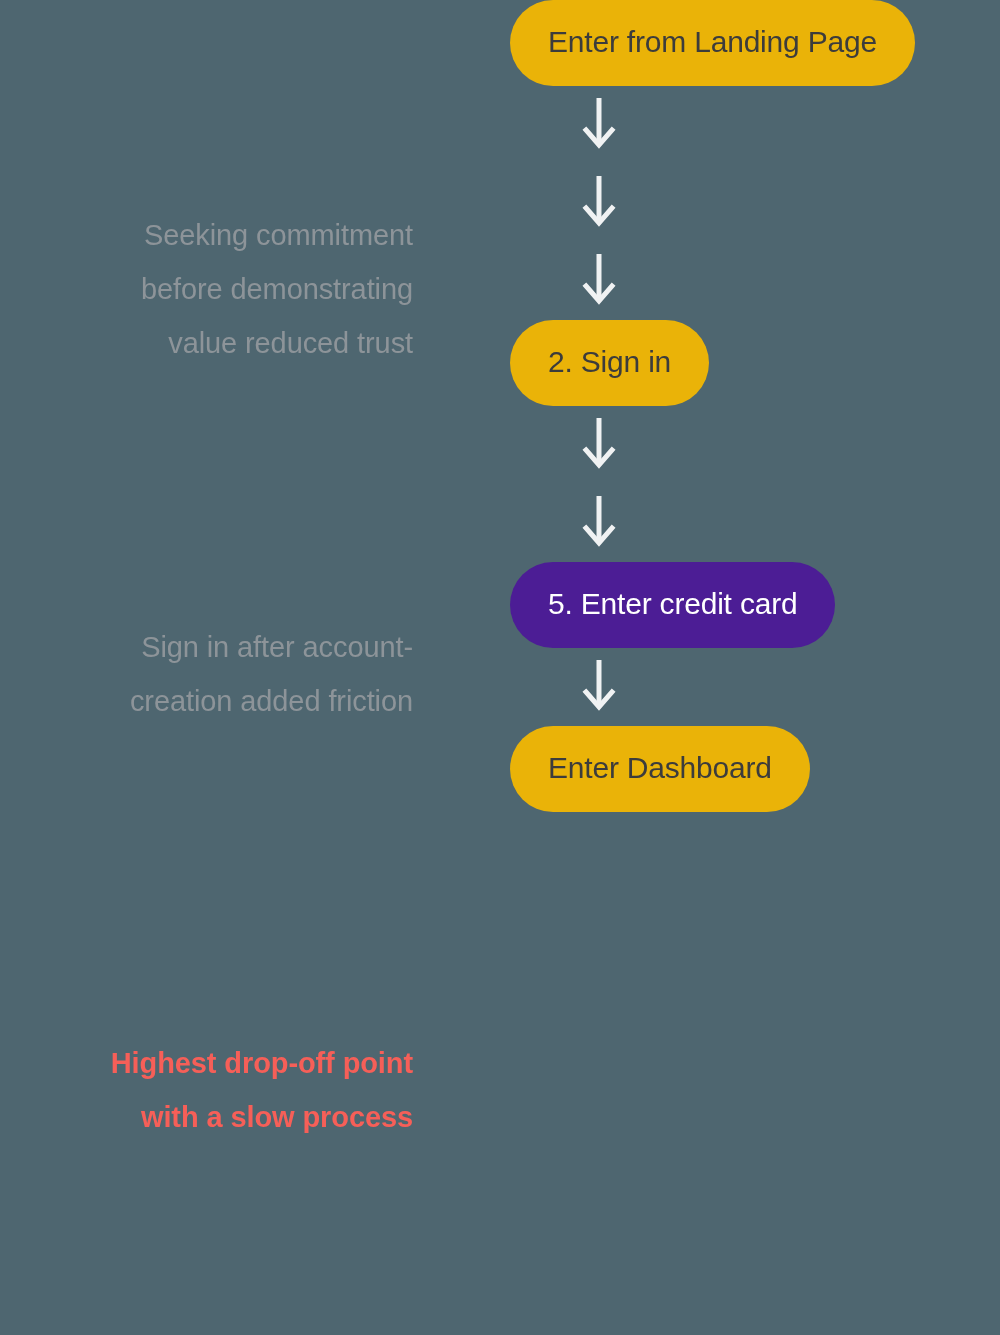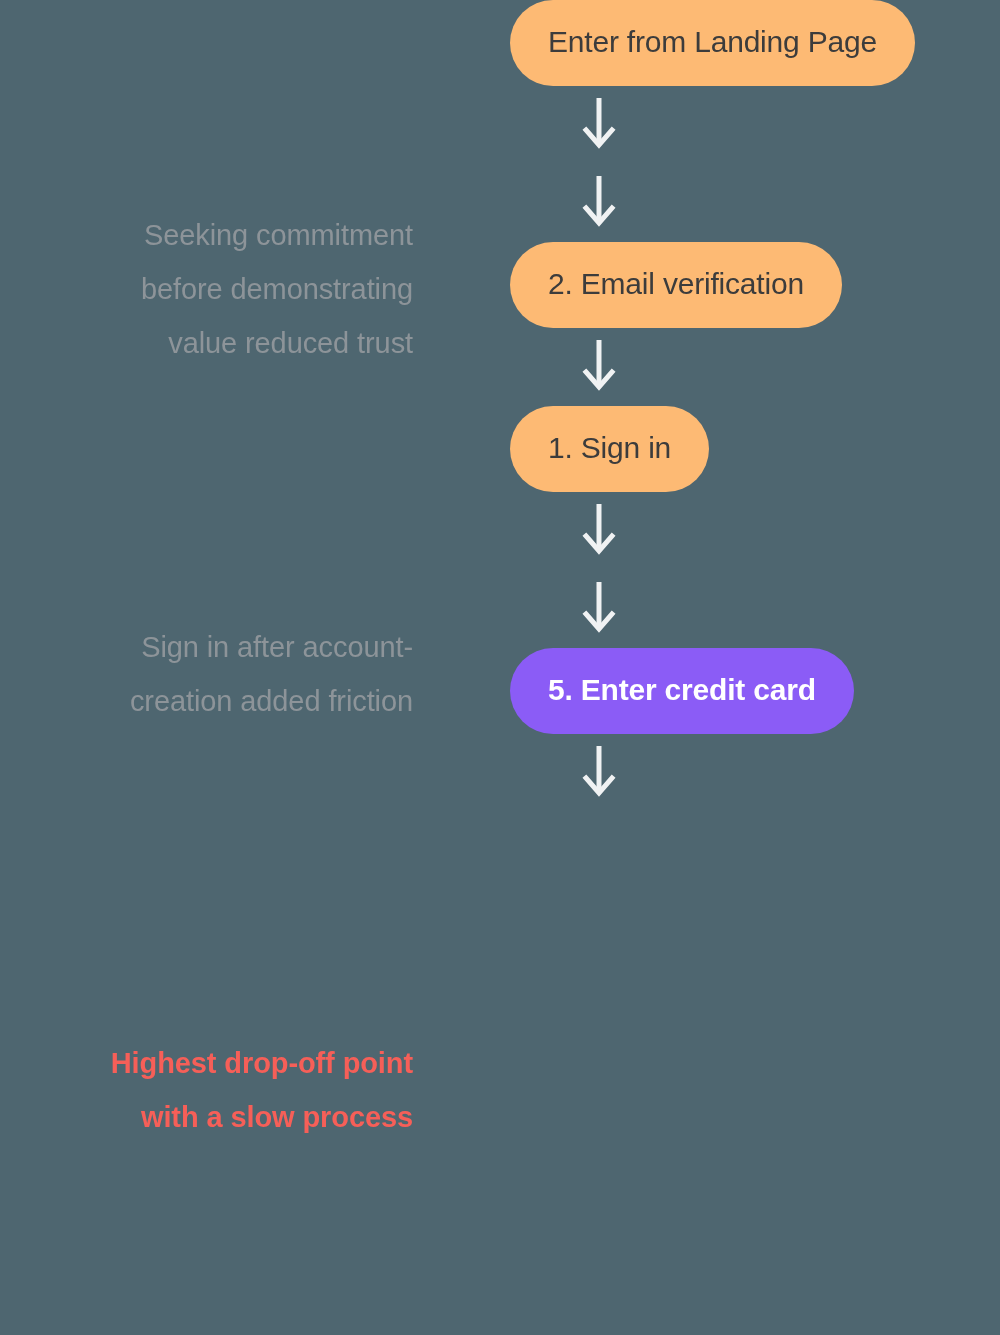--- a/index.html
+++ b/index.html
@@ -26,35 +26,35 @@
     position: absolute;
     left: 510px;
     top: 0;
     width: 490px;
     display: flex;
     flex-direction: column;
     align-items: flex-start;
   }
 
   .node {
-    background: #fdba74;
+    background: #eab308;
     color: #3c3c3c;
     border-radius: 999px;
     font-size: 30px;
     line-height: 1;
     letter-spacing: -0.2px;
     padding: 27px 38px 29px 38px;
     white-space: nowrap;
     box-sizing: border-box;
   }
 
   .node.highlight {
-    background: #8b5cf6;
+    background: #4c1d95;
     color: #ffffff;
-    font-weight: bold;
+    font-weight: normal;
   }
 
   
   .arrow {
     width: 100%;
     height: 78px;
     display: flex;
     justify-content: flex-start;
     align-items: center;
     padding-left: 72px;
@@ -118,32 +118,31 @@
 
     <div class="arrow">
       <span>
         <svg width="34" height="58" viewBox="0 0 34 58">
           <path d="M17 2 L17 46" stroke="#f0f2f3" stroke-width="5" stroke-linecap="butt" fill="none"></path>
           <path d="M4 34 L17 49 L30 34" stroke="#f0f2f3" stroke-width="5" fill="none" stroke-linecap="square" stroke-linejoin="miter"></path>
         </svg>
       </span>
     </div>
 
-    <div class="node">2. Email verification</div>
 
     <div class="arrow">
       <span>
         <svg width="34" height="58" viewBox="0 0 34 58">
           <path d="M17 2 L17 46" stroke="#f0f2f3" stroke-width="5" stroke-linecap="butt" fill="none"></path>
           <path d="M4 34 L17 49 L30 34" stroke="#f0f2f3" stroke-width="5" fill="none" stroke-linecap="square" stroke-linejoin="miter"></path>
         </svg>
       </span>
     </div>
 
-    <div class="node">1. Sign in</div>
+    <div class="node">2. Sign in</div>
 
     <div class="arrow">
       <span>
         <svg width="34" height="58" viewBox="0 0 34 58">
           <path d="M17 2 L17 46" stroke="#f0f2f3" stroke-width="5" stroke-linecap="butt" fill="none"></path>
           <path d="M4 34 L17 49 L30 34" stroke="#f0f2f3" stroke-width="5" fill="none" stroke-linecap="square" stroke-linejoin="miter"></path>
         </svg>
       </span>
     </div>
 
@@ -161,15 +160,16 @@
 
     <div class="arrow">
       <span>
         <svg width="34" height="58" viewBox="0 0 34 58">
           <path d="M17 2 L17 46" stroke="#f0f2f3" stroke-width="5" stroke-linecap="butt" fill="none"></path>
           <path d="M4 34 L17 49 L30 34" stroke="#f0f2f3" stroke-width="5" fill="none" stroke-linecap="square" stroke-linejoin="miter"></path>
         </svg>
       </span>
     </div>
 
+    <div class="node">Enter Dashboard</div>
 
   </div>
 </div>
 
 </body></html>

